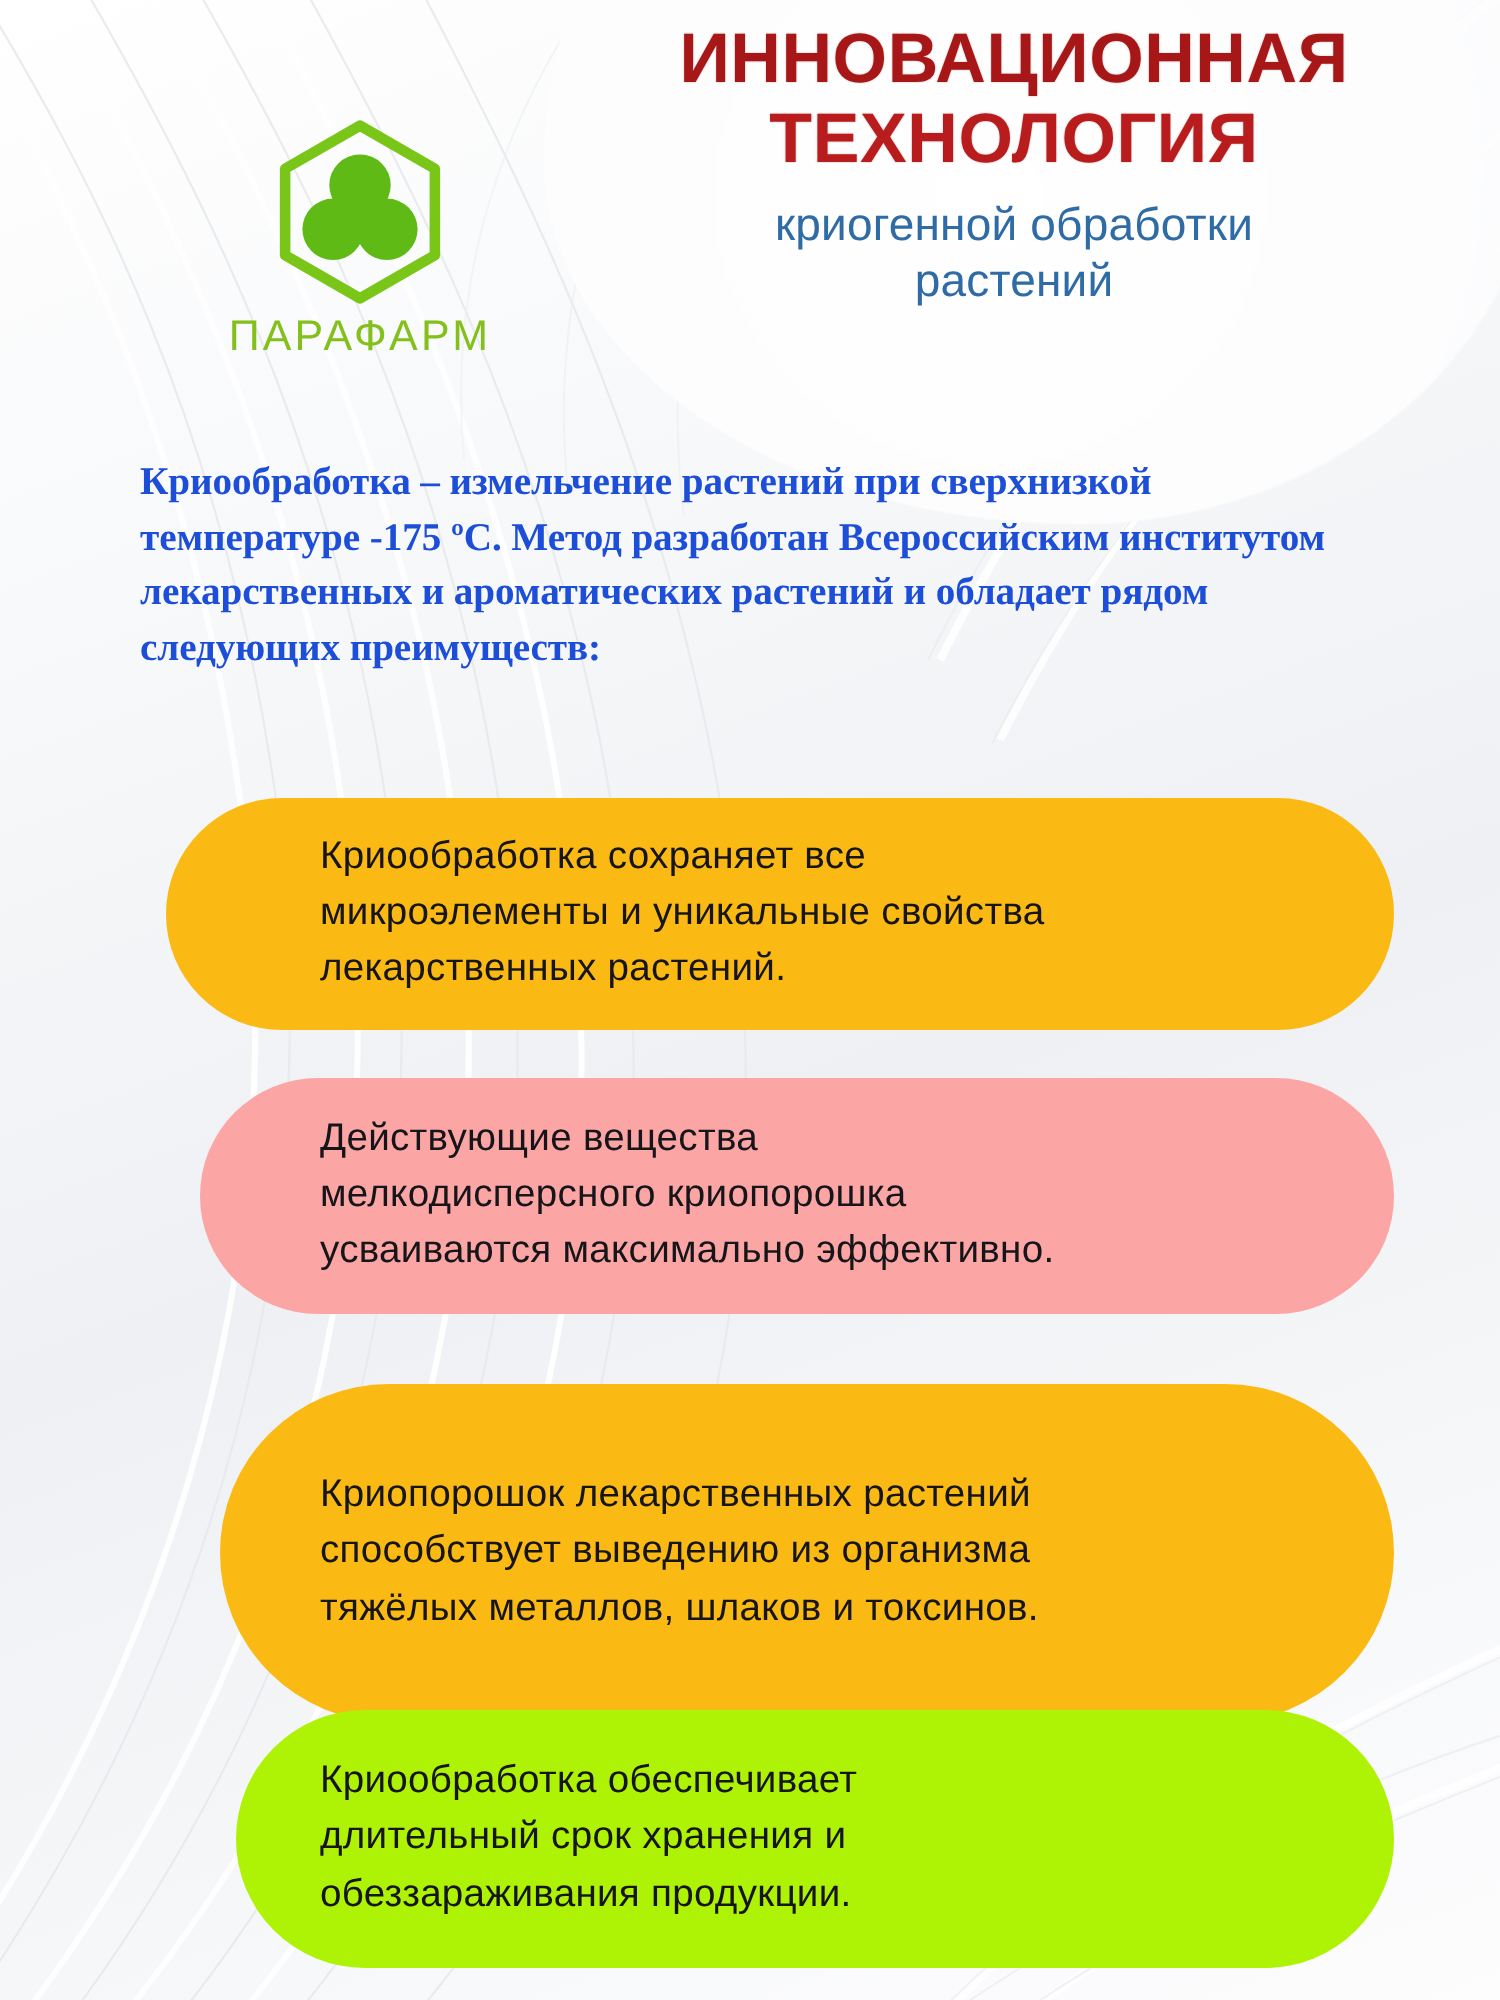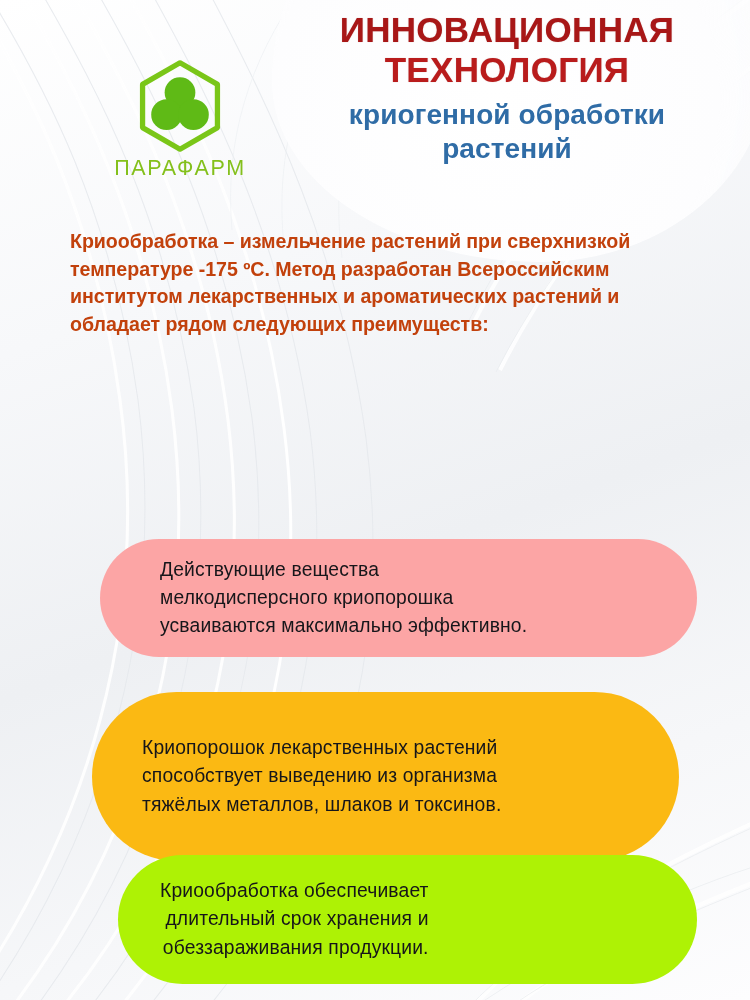--- a/index.html
+++ b/index.html
@@ -57,22 +57,22 @@
     color:#a81717;
     font-size:35px;
     font-weight:700;
     line-height:1.13;
     letter-spacing:0.3px;
     text-shadow:0 0 1px rgba(120,10,10,0.35);
   }
   #subtitle-block{ margin-top:9px; }
   .subtitle-line{
     color:#2f6ca6;
-    font-size:28px;
-    font-weight:700;
+    font-size:23px;
+    font-weight:400;
     line-height:1.22;
     letter-spacing:0.1px;
   }
 
   
   #intro-paragraph{
     position:absolute; left:70px; top:228px; width:608px;
     color:#1a5390;
     font-size:19.6px;
     font-weight:700;
@@ -91,21 +91,21 @@
     color:#16161a;
     font-size:19.3px;
     font-weight:400;
     line-height:1.46;
     letter-spacing:0.15px;
     white-space:pre-line;
   }
 
   #card-1{ left:83px;  top:399px; width:614px; height:116px; }
   #card-2{ left:100px; top:539px; width:597px; height:118px; }
-  #card-3{ left:92px; top:692px; width:587px; height:169px; }
+  #card-3{ left:110px; top:692px; width:587px; height:169px; }
   #card-4{ left:118px; top:855px; width:579px; height:129px; }
 
   #card-1 .card-text{ padding-left:77px; }
   #card-2 .card-text{ padding-left:60px; }
   #card-3 .card-text{ padding-left:50px; }
   #card-4 .card-text{ padding-left:42px; }
 </style>
 </head>
 <body>
 
@@ -169,34 +169,39 @@
     <div id="title-block">
       <div class="title-line" style="color: rgb(168, 23, 23);">ИННОВАЦИОННАЯ</div>
       <div class="title-line" style="color: #b91c1c;">ТЕХНОЛОГИЯ</div>
     </div>
     <div id="subtitle-block">
       <div class="subtitle-line" style="color: rgb(47, 108, 166);">криогенной обработки</div>
       <div class="subtitle-line" style="color: rgb(47, 108, 166);">растений</div>
     </div>
   </div>
 
-  <p id="intro-paragraph" style="color: #c2410c;">Криообработка – измельчение растений при сверхнизкой температуре -175 ºC. Метод разработан Всероссийским институтом лекарственных и ароматических растений и обладает рядом следующих преимуществ:</p>
-
+  <p id="intro-paragraph" style="color: #1d4ed8; font-family: Liberation Serif, serif;">Криообработка – измельчение растений при сверхнизкой температуре -175 ºC. Метод разработан Всероссийским институтом лекарственных и ароматических растений и обладает рядом следующих преимуществ:</p>
+
+  <div class="card" id="card-1" style="background: rgb(251, 185, 19);">
+    <div class="card-text" style="color: rgb(22, 22, 26);">Криообработка сохраняет все
+микроэлементы и уникальные свойства
+лекарственных растений.</div>
+  </div>
 
   <div class="card" id="card-2" style="background: #fca5a5;">
     <div class="card-text" style="color: rgb(22, 22, 26);">Действующие вещества
 мелкодисперсного криопорошка
 усваиваются максимально эффективно.</div>
   </div>
 
   <div class="card" id="card-3" style="background: rgb(251, 185, 19);">
     <div class="card-text" style="color: rgb(22, 22, 26);">Криопорошок лекарственных растений
 способствует выведению из организма
 тяжёлых металлов, шлаков и токсинов.</div>
   </div>
 
-  <div class="card" id="card-4" style="background: rgb(174, 242, 5); text-align: right;">
+  <div class="card" id="card-4" style="background: rgb(174, 242, 5);">
     <div class="card-text" style="color: rgb(22, 22, 26);">Криообработка обеспечивает
 длительный срок хранения и
 обеззараживания продукции.</div>
   </div>
 
 </div>
 
 </body></html>

